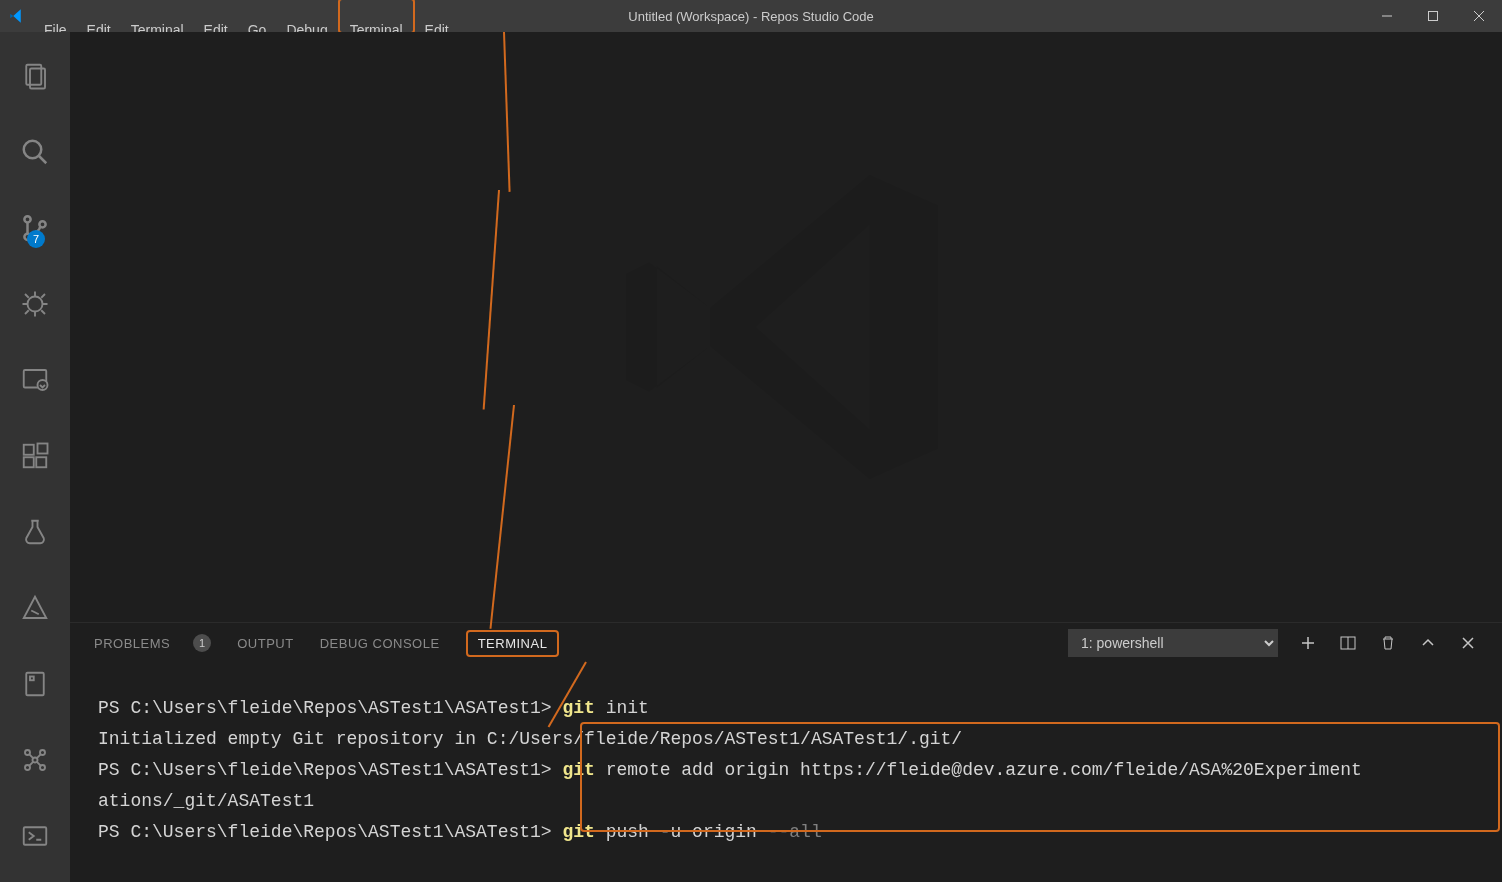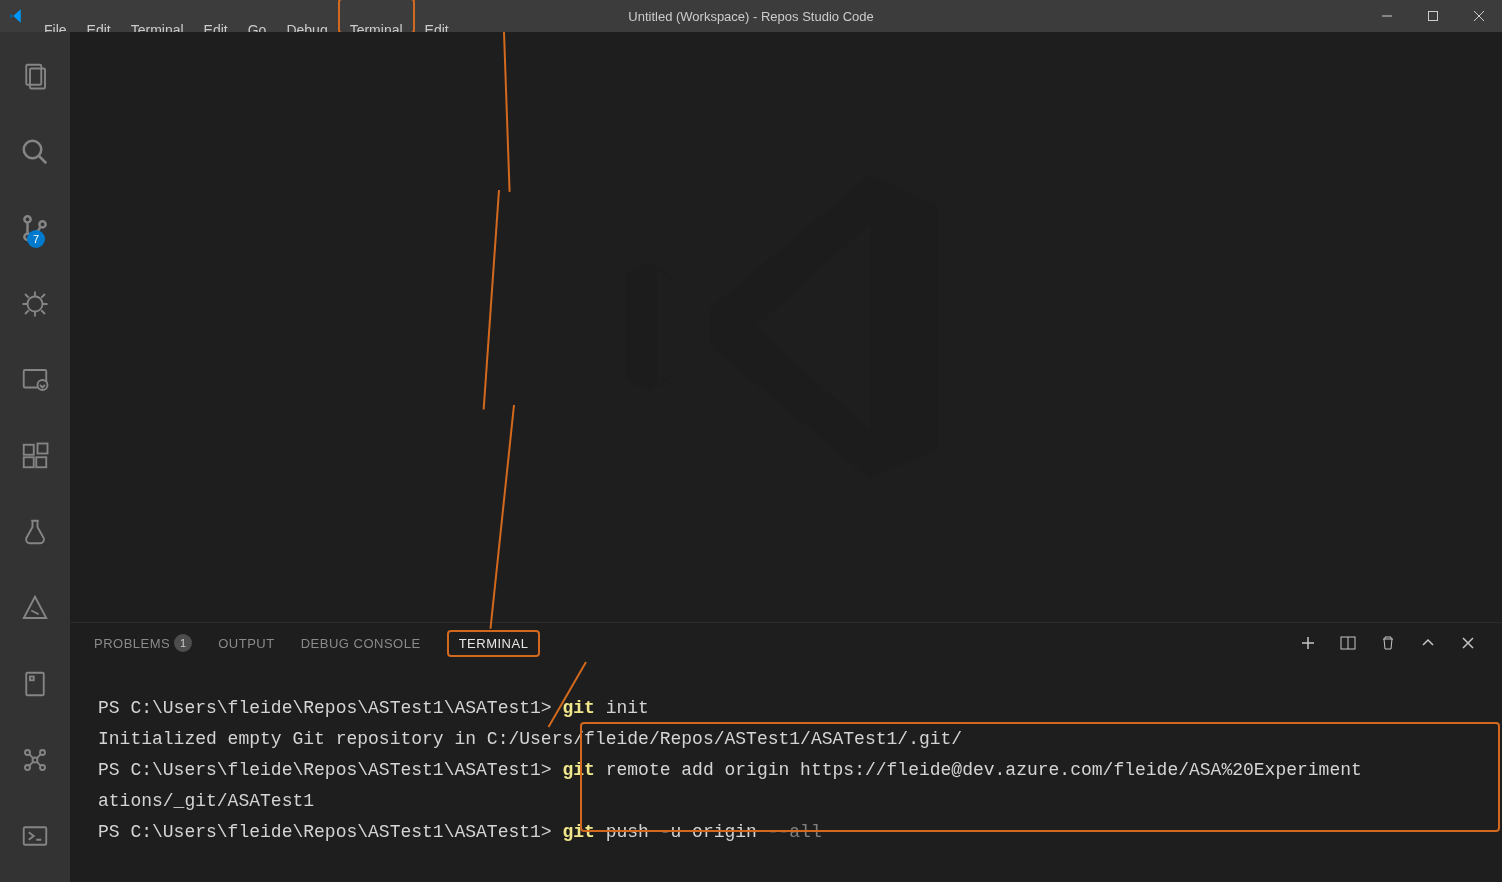--- a/index.html
+++ b/index.html
@@ -134,21 +134,21 @@
     gap: 26px;
   }
   .panel-tabs .tab {
     font-size: 13px;
     color: #8a8a8a;
     letter-spacing: 0.5px;
     position: relative;
     padding: 6px 0;
     display: flex;
     align-items: center;
-    gap: 4px;
+    gap: 23px;
   }
   .panel-tabs .tab.active {
     color: #e6e6e6;
     border-bottom: 1px solid #e6e6e6;
   }
   .panel-tabs .tab.highlighted {
     border: 2px solid #d2691e;
     border-radius: 4px;
     padding: 4px 10px;
   }
@@ -340,20 +340,23 @@
 <div class="panel">
   <div class="panel-tabs">
     <div class="tab">
       <span>PROBLEMS</span>
       <span class="count">1</span>
     </div>
     <div class="tab">OUTPUT</div>
     <div class="tab">DEBUG CONSOLE</div>
     <div class="tab active highlighted">TERMINAL</div>
     <div class="panel-toolbar">
+      <select>
+        <option>1: powershell</option>
+      </select>
       <div class="ticon">
           <svg viewBox="0 0 16 16" width="16" height="16">
             <path d="M8 2v12M2 8h12" stroke="currentColor" stroke-width="1.5"></path>
           </svg>
         </div>
       <div class="ticon">
           <svg viewBox="0 0 16 16" width="16" height="16">
             <rect x="1" y="2" width="14" height="12" stroke="currentColor" fill="none"></rect>
             <path d="M8 2v12" stroke="currentColor"></path>
           </svg>

